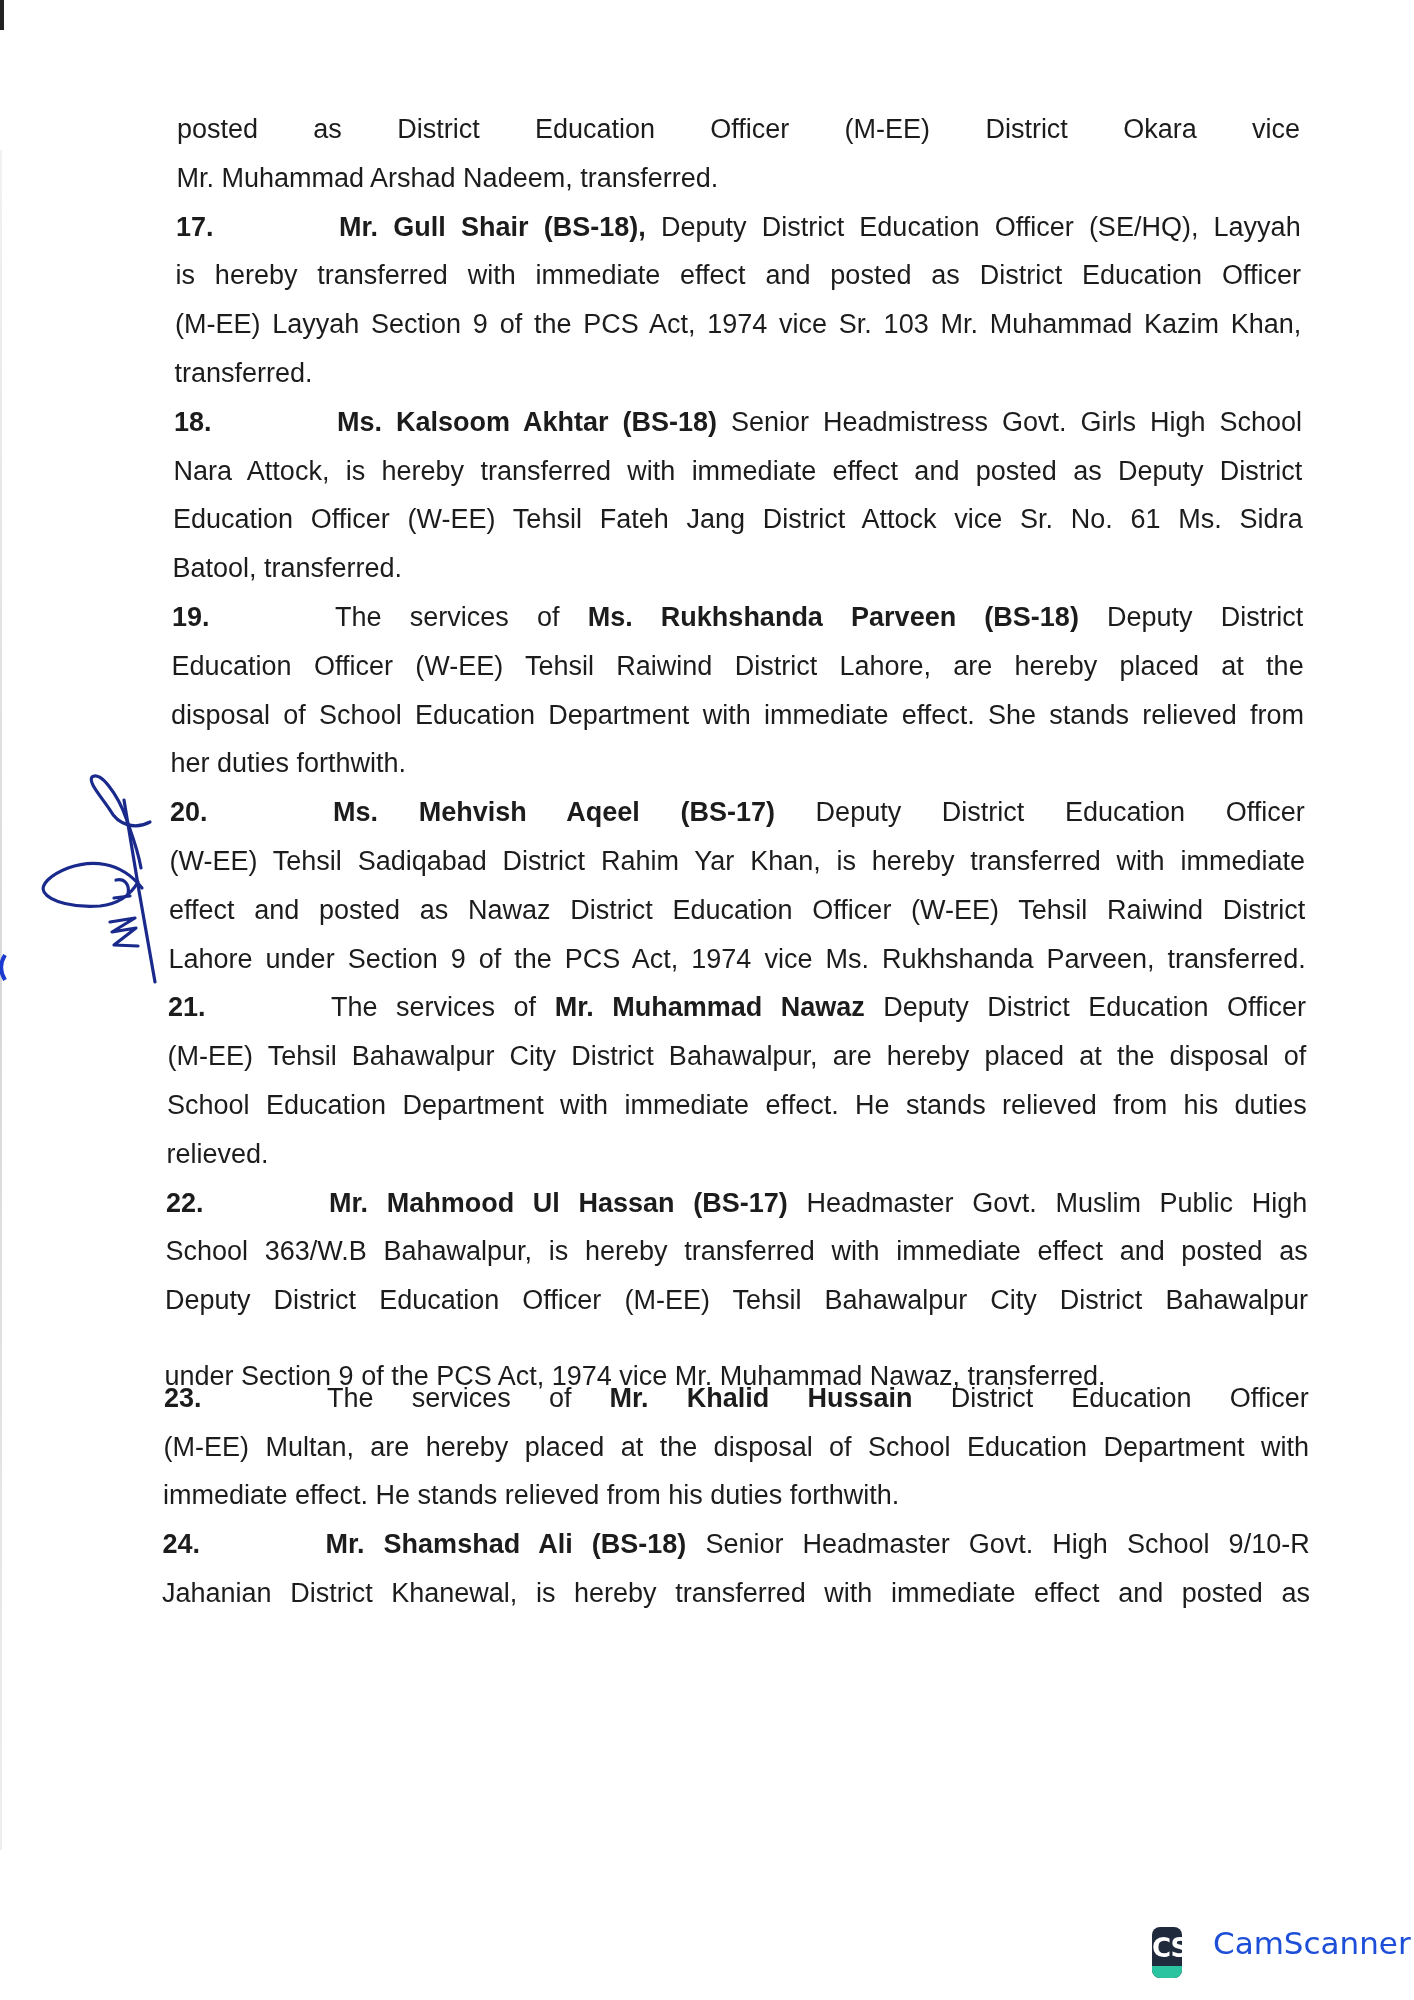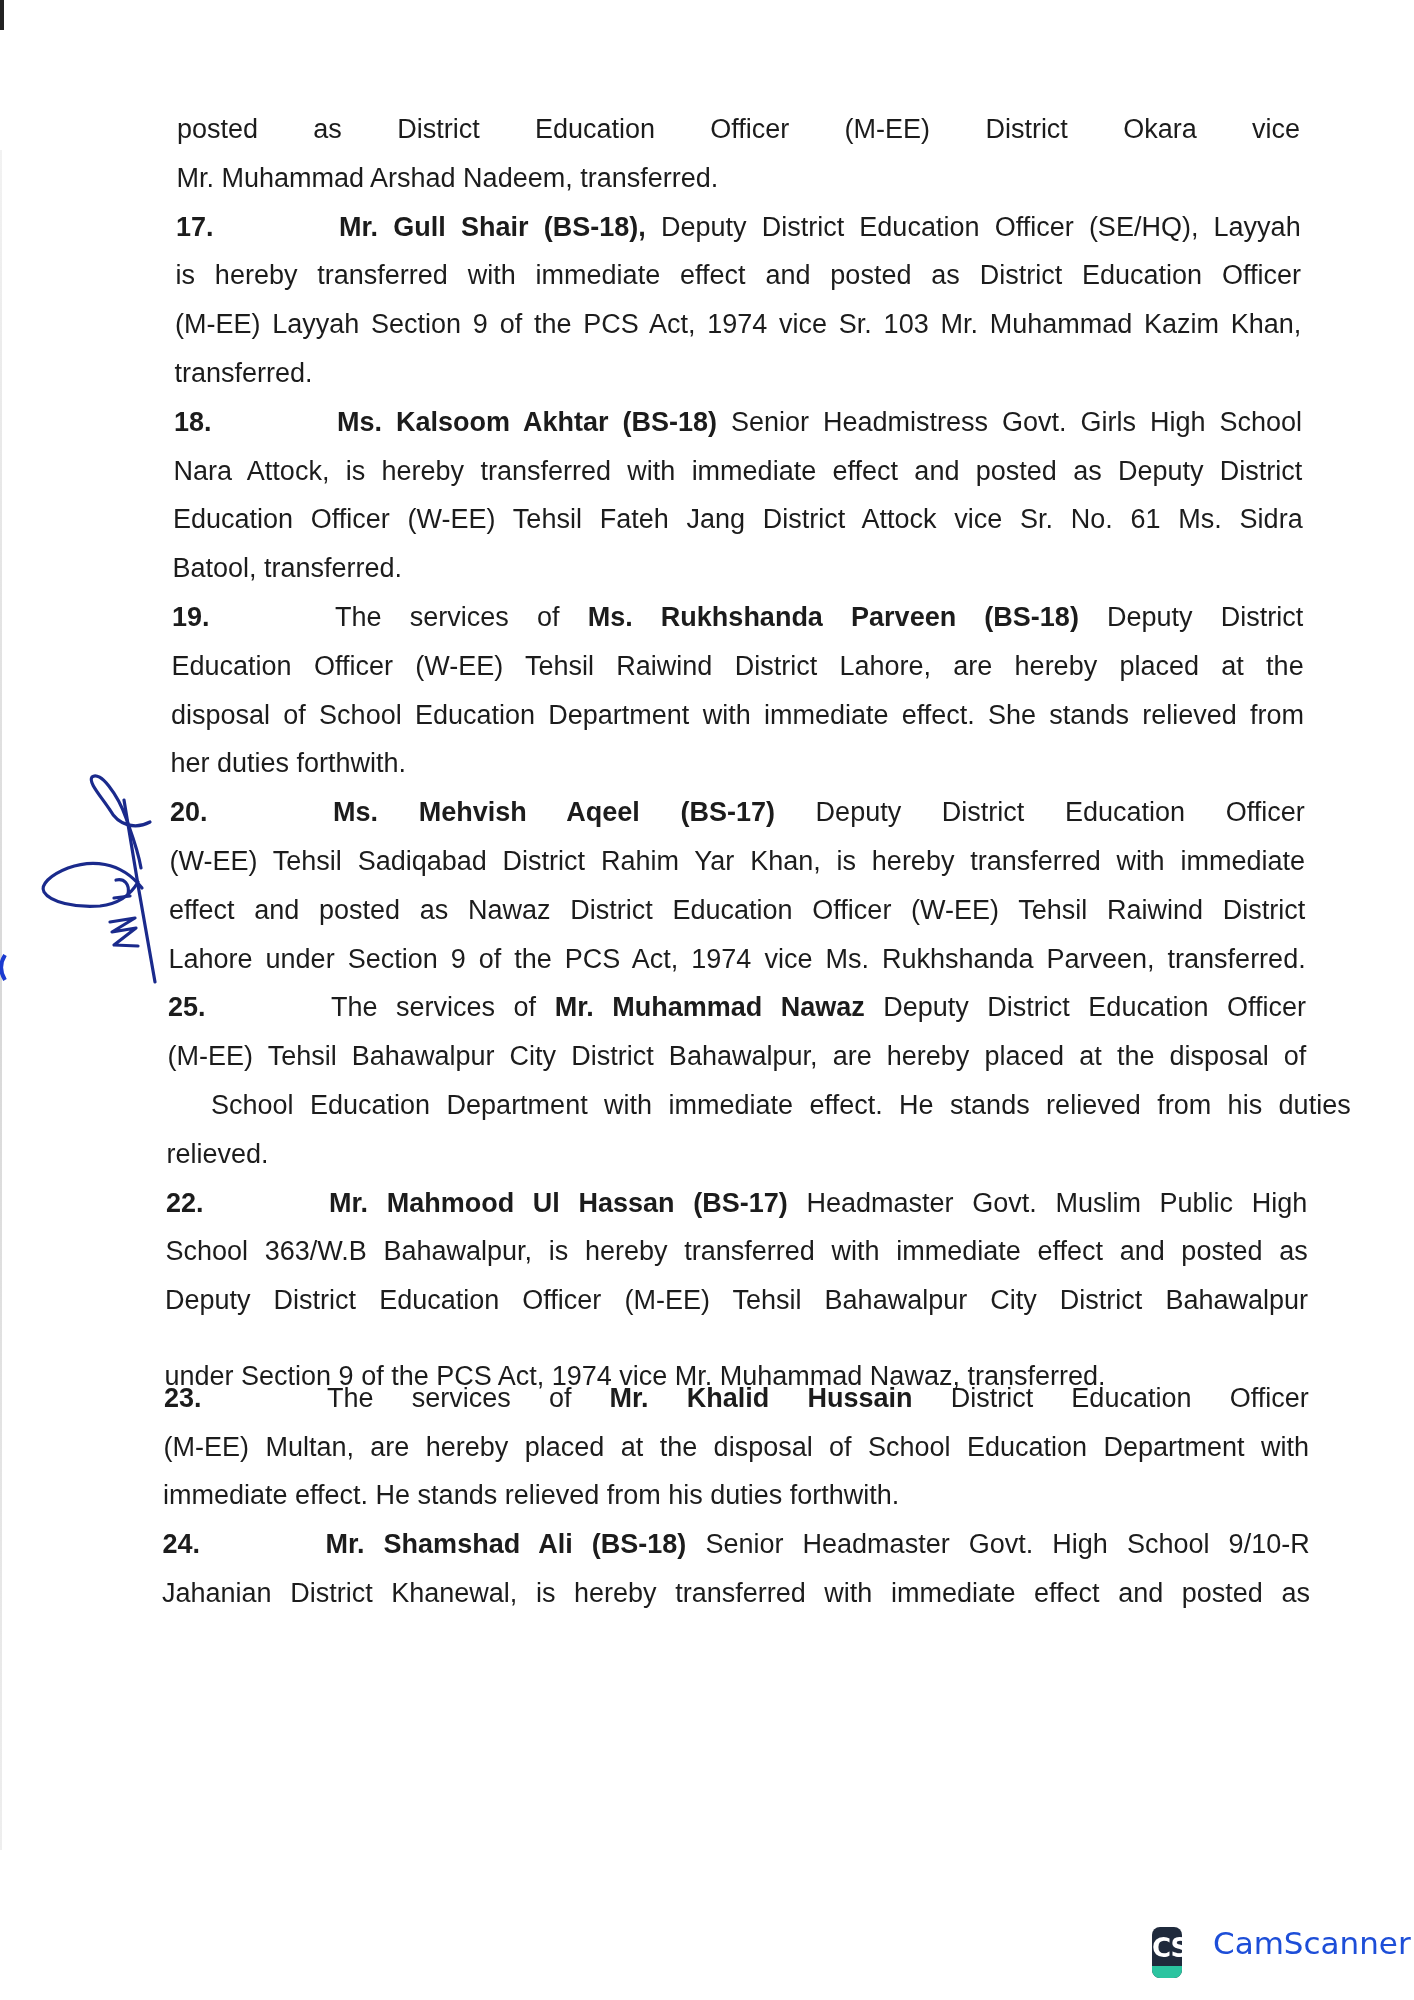--- a/index.html
+++ b/index.html
@@ -65,25 +65,25 @@
       <div class="line just" style="left: 171px; top: 697.6px; width: 1133px;">disposal of School Education Department with immediate effect. She stands relieved from</div>
       <div class="line" style="left: 170.5px; top: 746.4px; width: 1133.83px;">her duties forthwith.</div>
       <div class="line" style="left: 170px; top: 795.2px; width: 1134.67px;">
         <span class="num">20.</span>
         <div class="rest" style="left: 163px; width: 971.667px;"><span class="bold">Ms. Mehvish Aqeel (BS-17)</span><span> Deputy District Education Officer</span></div>
       </div>
       <div class="line just" style="left: 169.5px; top: 844px; width: 1135.5px;">(W-EE) Tehsil Sadiqabad District Rahim Yar Khan, is hereby transferred with immediate</div>
       <div class="line just" style="left: 169px; top: 892.8px; width: 1136.33px;">effect and posted as Nawaz District Education Officer (W-EE) Tehsil Raiwind District</div>
       <div class="line just" style="left: 168.5px; top: 941.6px; width: 1137.17px;">Lahore under Section 9 of the PCS Act, 1974 vice Ms. Rukhshanda Parveen, transferred.</div>
       <div class="line" style="left: 168px; top: 990.4px; width: 1138px;">
-        <span class="num">25.</span>
+        <span class="num">21.</span>
         <div class="rest" style="left: 163px; width: 975px;"><span>The services of </span><span class="bold">Mr. Muhammad Nawaz</span><span> Deputy District Education Officer</span></div>
       </div>
       <div class="line just" style="left: 167.5px; top: 1039.2px; width: 1138.83px;">(M-EE) Tehsil Bahawalpur City District Bahawalpur, are hereby placed at the disposal of</div>
-      <div class="line just" style="left: 167px; top: 1088px; width: 1139.67px; margin-left: 44px;">School Education Department with immediate effect. He stands relieved from his duties</div>
+      <div class="line just" style="left: 167px; top: 1088px; width: 1139.67px;">School Education Department with immediate effect. He stands relieved from his duties</div>
       <div class="line" style="left: 166.5px; top: 1136.8px; width: 1140.5px;">relieved.</div>
       <div class="line" style="left: 166px; top: 1185.6px; width: 1141.33px;">
         <span class="num">22.</span>
         <div class="rest" style="left: 163px; width: 978.333px;"><span class="bold">Mr. Mahmood Ul Hassan (BS-17)</span><span> Headmaster Govt. Muslim Public High</span></div>
       </div>
       <div class="line just" style="left: 165.5px; top: 1234.4px; width: 1142.17px;">School 363/W.B Bahawalpur, is hereby transferred with immediate effect and posted as</div>
       <div class="line just" style="left: 165px; top: 1283.2px; width: 1143px;">Deputy District Education Officer (M-EE) Tehsil Bahawalpur City District Bahawalpur</div>
       <div class="line" style="left: 164.5px; top: 1332px; width: 1143.83px; margin-top: 27px;">under Section 9 of the PCS Act, 1974 vice Mr. Muhammad Nawaz, transferred.</div>
       <div class="line" style="left: 164px; top: 1380.8px; width: 1144.67px;">
         <span class="num">23.</span>

